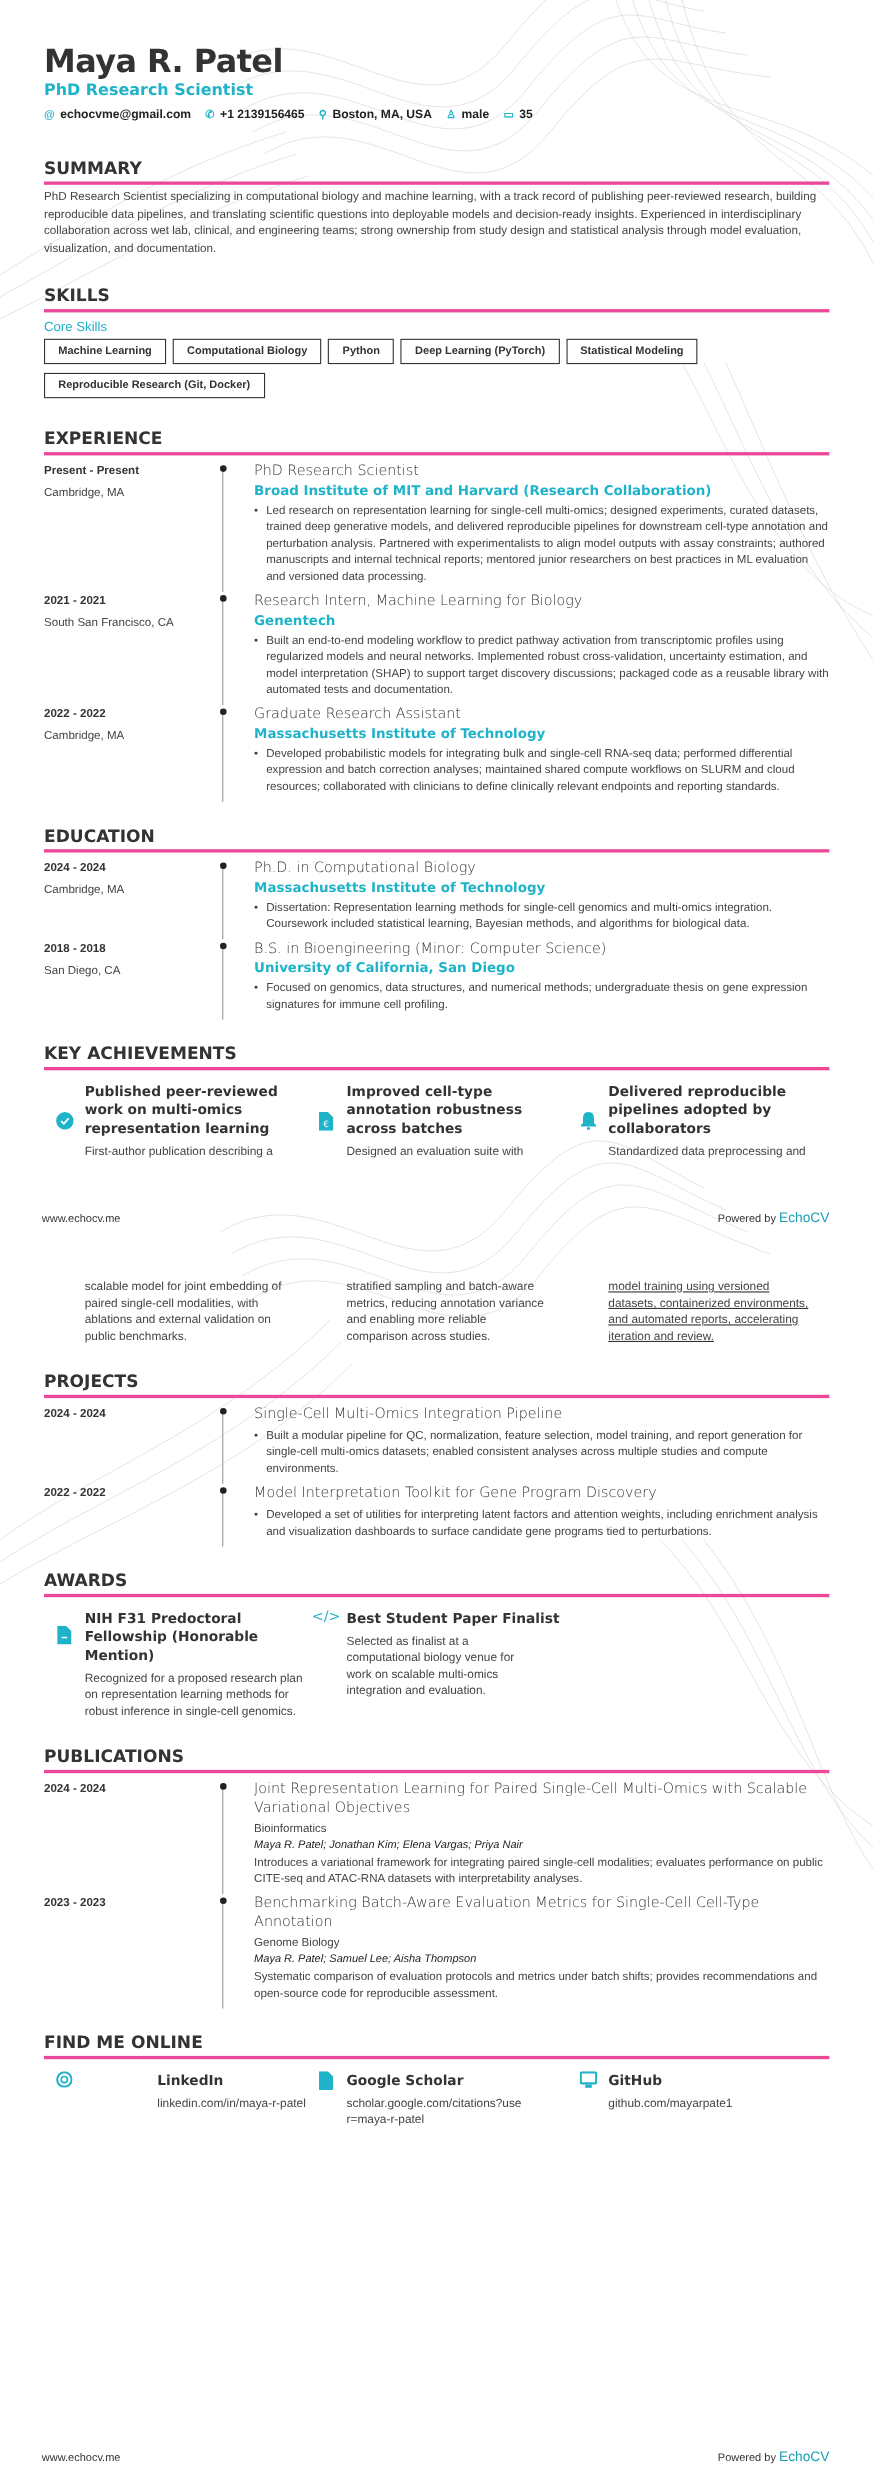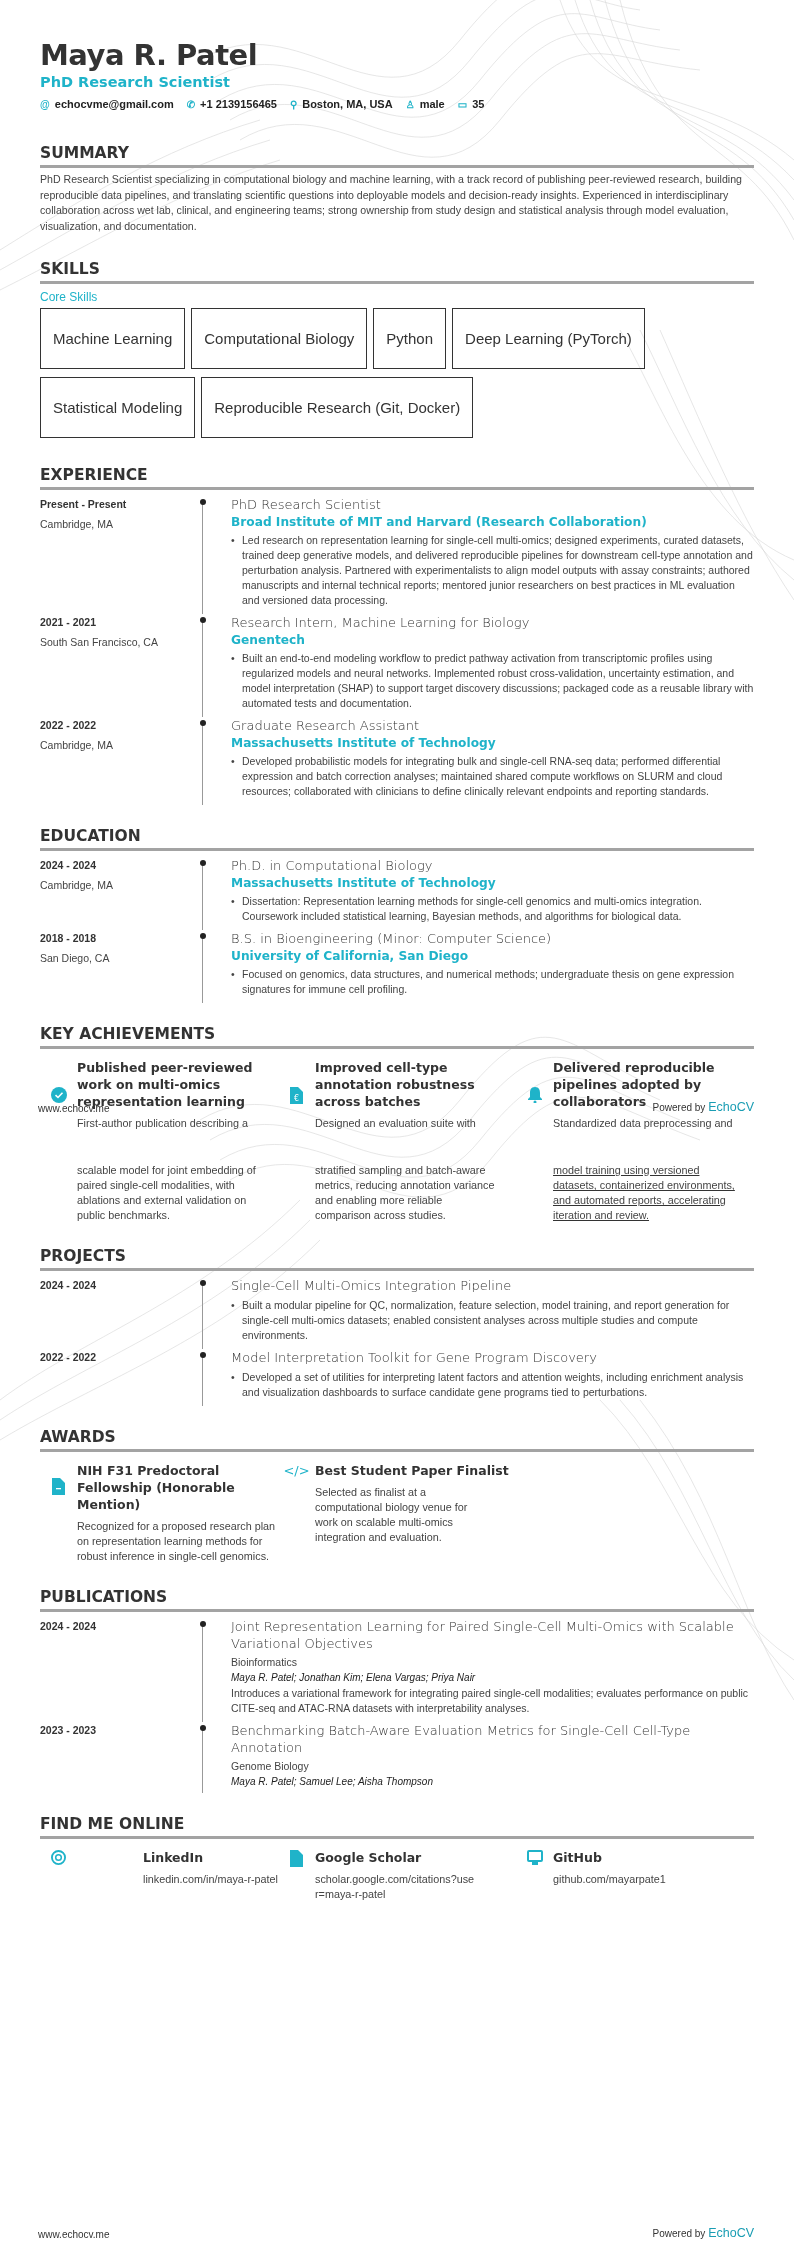--- a/index.html
+++ b/index.html
@@ -6,25 +6,25 @@
   html, body { width: 794px; background: #fff; }
   body { font-family: "Liberation Sans", sans-serif; color: #333; position: relative; height: 2246px; overflow: hidden; }
   .bg { position: absolute; left: 0; top: 0; width: 794px; height: 2246px; pointer-events: none; z-index: 0; }
   .page { position: absolute; left: 0; width: 794px; z-index: 1; }
   .inner { padding: 0 40px; }
   .name { font-family: "DejaVu Sans", sans-serif; font-weight: 700; font-size: 29px; color: #333; letter-spacing: -0.5px; }
   .role { font-family: "DejaVu Sans", sans-serif; font-weight: 700; font-size: 14.5px; color: #1fb3c9; margin-top: 2px; }
   .contacts { display: flex; align-items: center; gap: 13px; margin-top: 8px; font-size: 11px; font-weight: 700; color: #222; }
   .contact { display: flex; align-items: center; gap: 5px; }
   .ic { color: #1fb3c9; font-size: 10px; display: inline-flex; align-items: center; }
-  .section-title { font-family: "DejaVu Sans", sans-serif; font-weight: 700; font-size: 15.5px; color: #333; padding-bottom: 3px; border-bottom: 3px solid #a3a3a3; }
+  .section-title { font-family: "DejaVu Sans", sans-serif; font-weight: 700; font-size: 15.5px; color: #333; padding-bottom: 3px; border-bottom: 3px solid #ec4899; }
   .summary { font-size: 10.6px; line-height: 15.5px; color: #444; margin-top: 4px; }
   .sub-label { color: #1fb3c9; font-size: 12px; margin-top: 6px; }
   .chips { display: flex; flex-wrap: wrap; gap: 8px 6px; margin-top: 4px; }
-  .chip { border: 1px solid #333; font-size: 15px; font-weight: 400; padding: 21px 12px; color: #333; }
+  .chip { border: 1px solid #333; font-size: 10px; font-weight: 700; padding: 5px 12px; color: #333; }
   .tl { display: flex; position: relative; }
   .tl-left { width: 155px; flex: none; padding-top: 2px; }
   .tl-date { font-size: 10.5px; font-weight: 700; color: #333; }
   .tl-loc { font-size: 10.5px; color: #444; margin-top: 8px; }
   .tl-line { width: 36px; flex: none; position: relative; }
   .tl-line::before { content: ""; position: absolute; left: 7px; top: 8px; bottom: 0; width: 1px; background: #999; }
   .tl-dot { position: absolute; left: 4.5px; top: 3px; width: 6px; height: 6px; border-radius: 50%; background: #222; }
   .tl-body { flex: 1; padding-bottom: 6px; }
   .tl-title { font-family: "DejaVu Sans", sans-serif; font-weight: 300; font-size: 13px; color: #333; line-height: 17px; }
   .tl-org { font-family: "DejaVu Sans", sans-serif; font-weight: 700; font-size: 12.2px; color: #1fb3c9; margin-top: 2px; }
@@ -364,20 +364,21 @@
           <div class="tl-left">
               <div class="tl-date">2023 - 2023</div>
             </div>
           <div class="tl-line">
               <span class="tl-dot"></span>
             </div>
           <div class="tl-body">
             <div class="tl-title">Benchmarking Batch-Aware Evaluation Metrics for Single-Cell Cell-Type Annotation</div>
             <div class="pub-venue">Genome Biology</div>
             <div class="pub-auth">Maya R. Patel; Samuel Lee; Aisha Thompson</div>
+            <div class="pub-desc">Systematic comparison of evaluation protocols and metrics under batch shifts; provides recommendations and open-source code for reproducible assessment.</div>
           </div>
         </div>
       </div>
     </div>
 
     <div style="margin-top:22px;">
       <div class="section-title">FIND ME ONLINE</div>
       <div class="cards" style="margin-top:10px;">
         <div class="card" style="align-items:flex-start;justify-content:space-between;">
           <div class="card-ic" style="padding-top:1px;">

